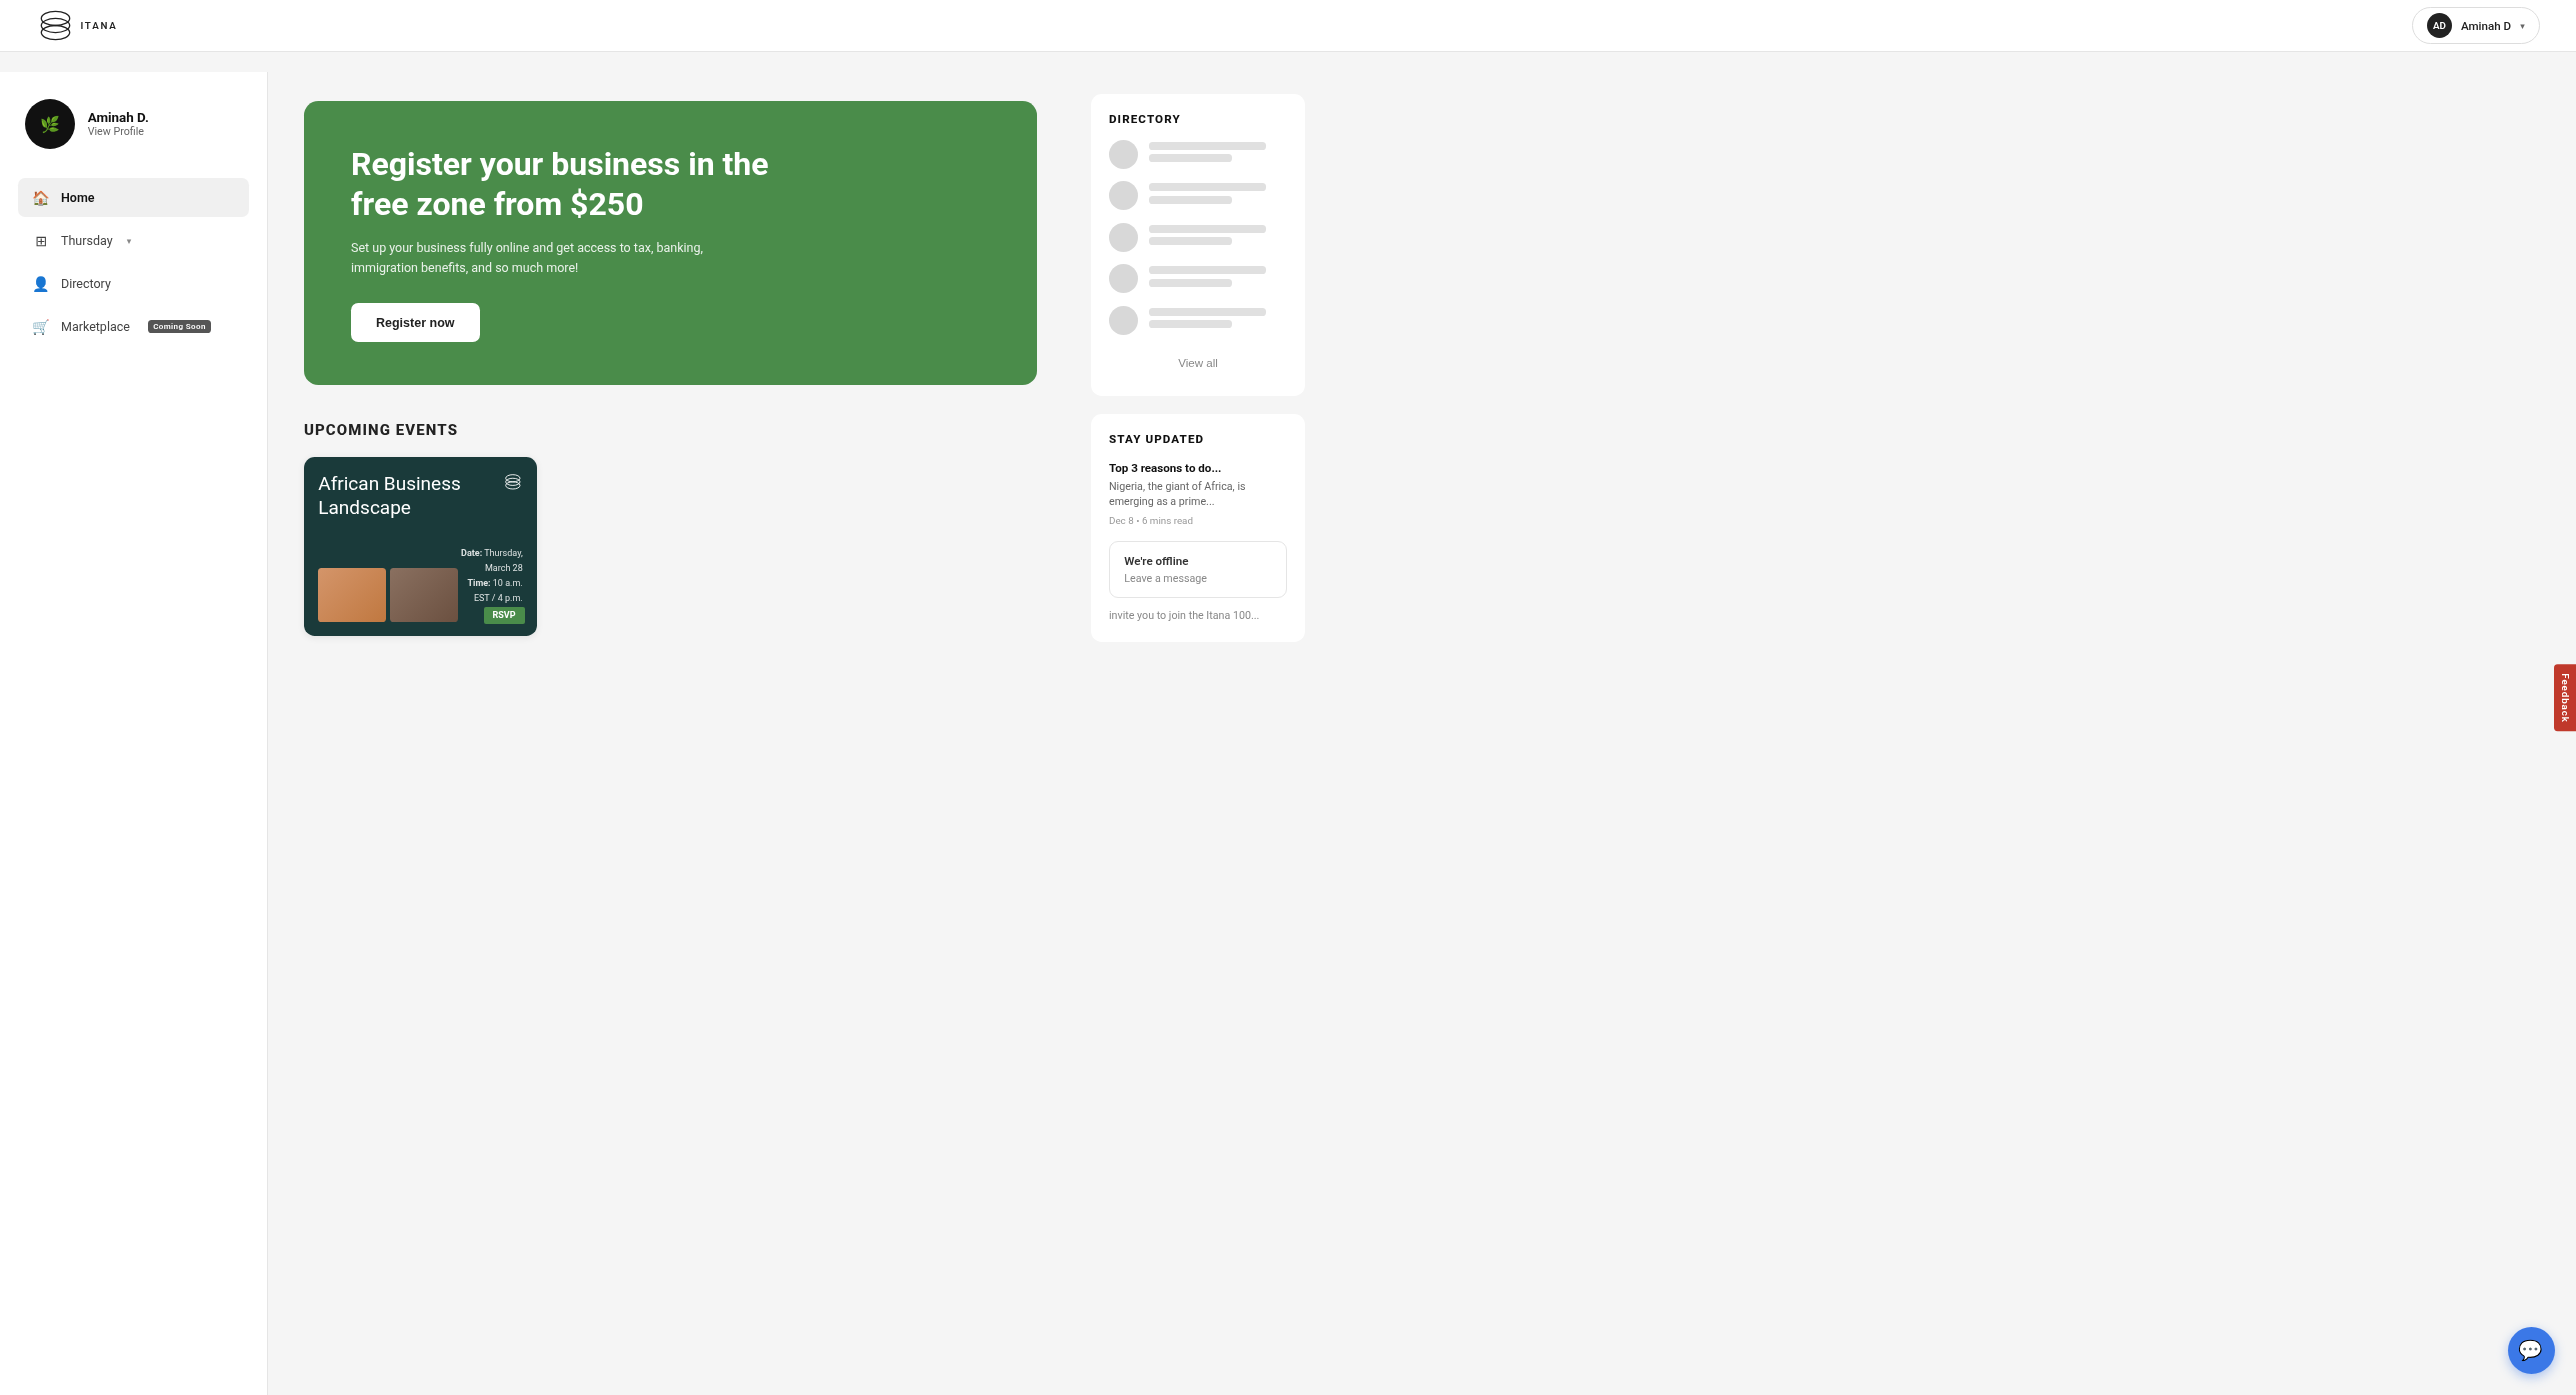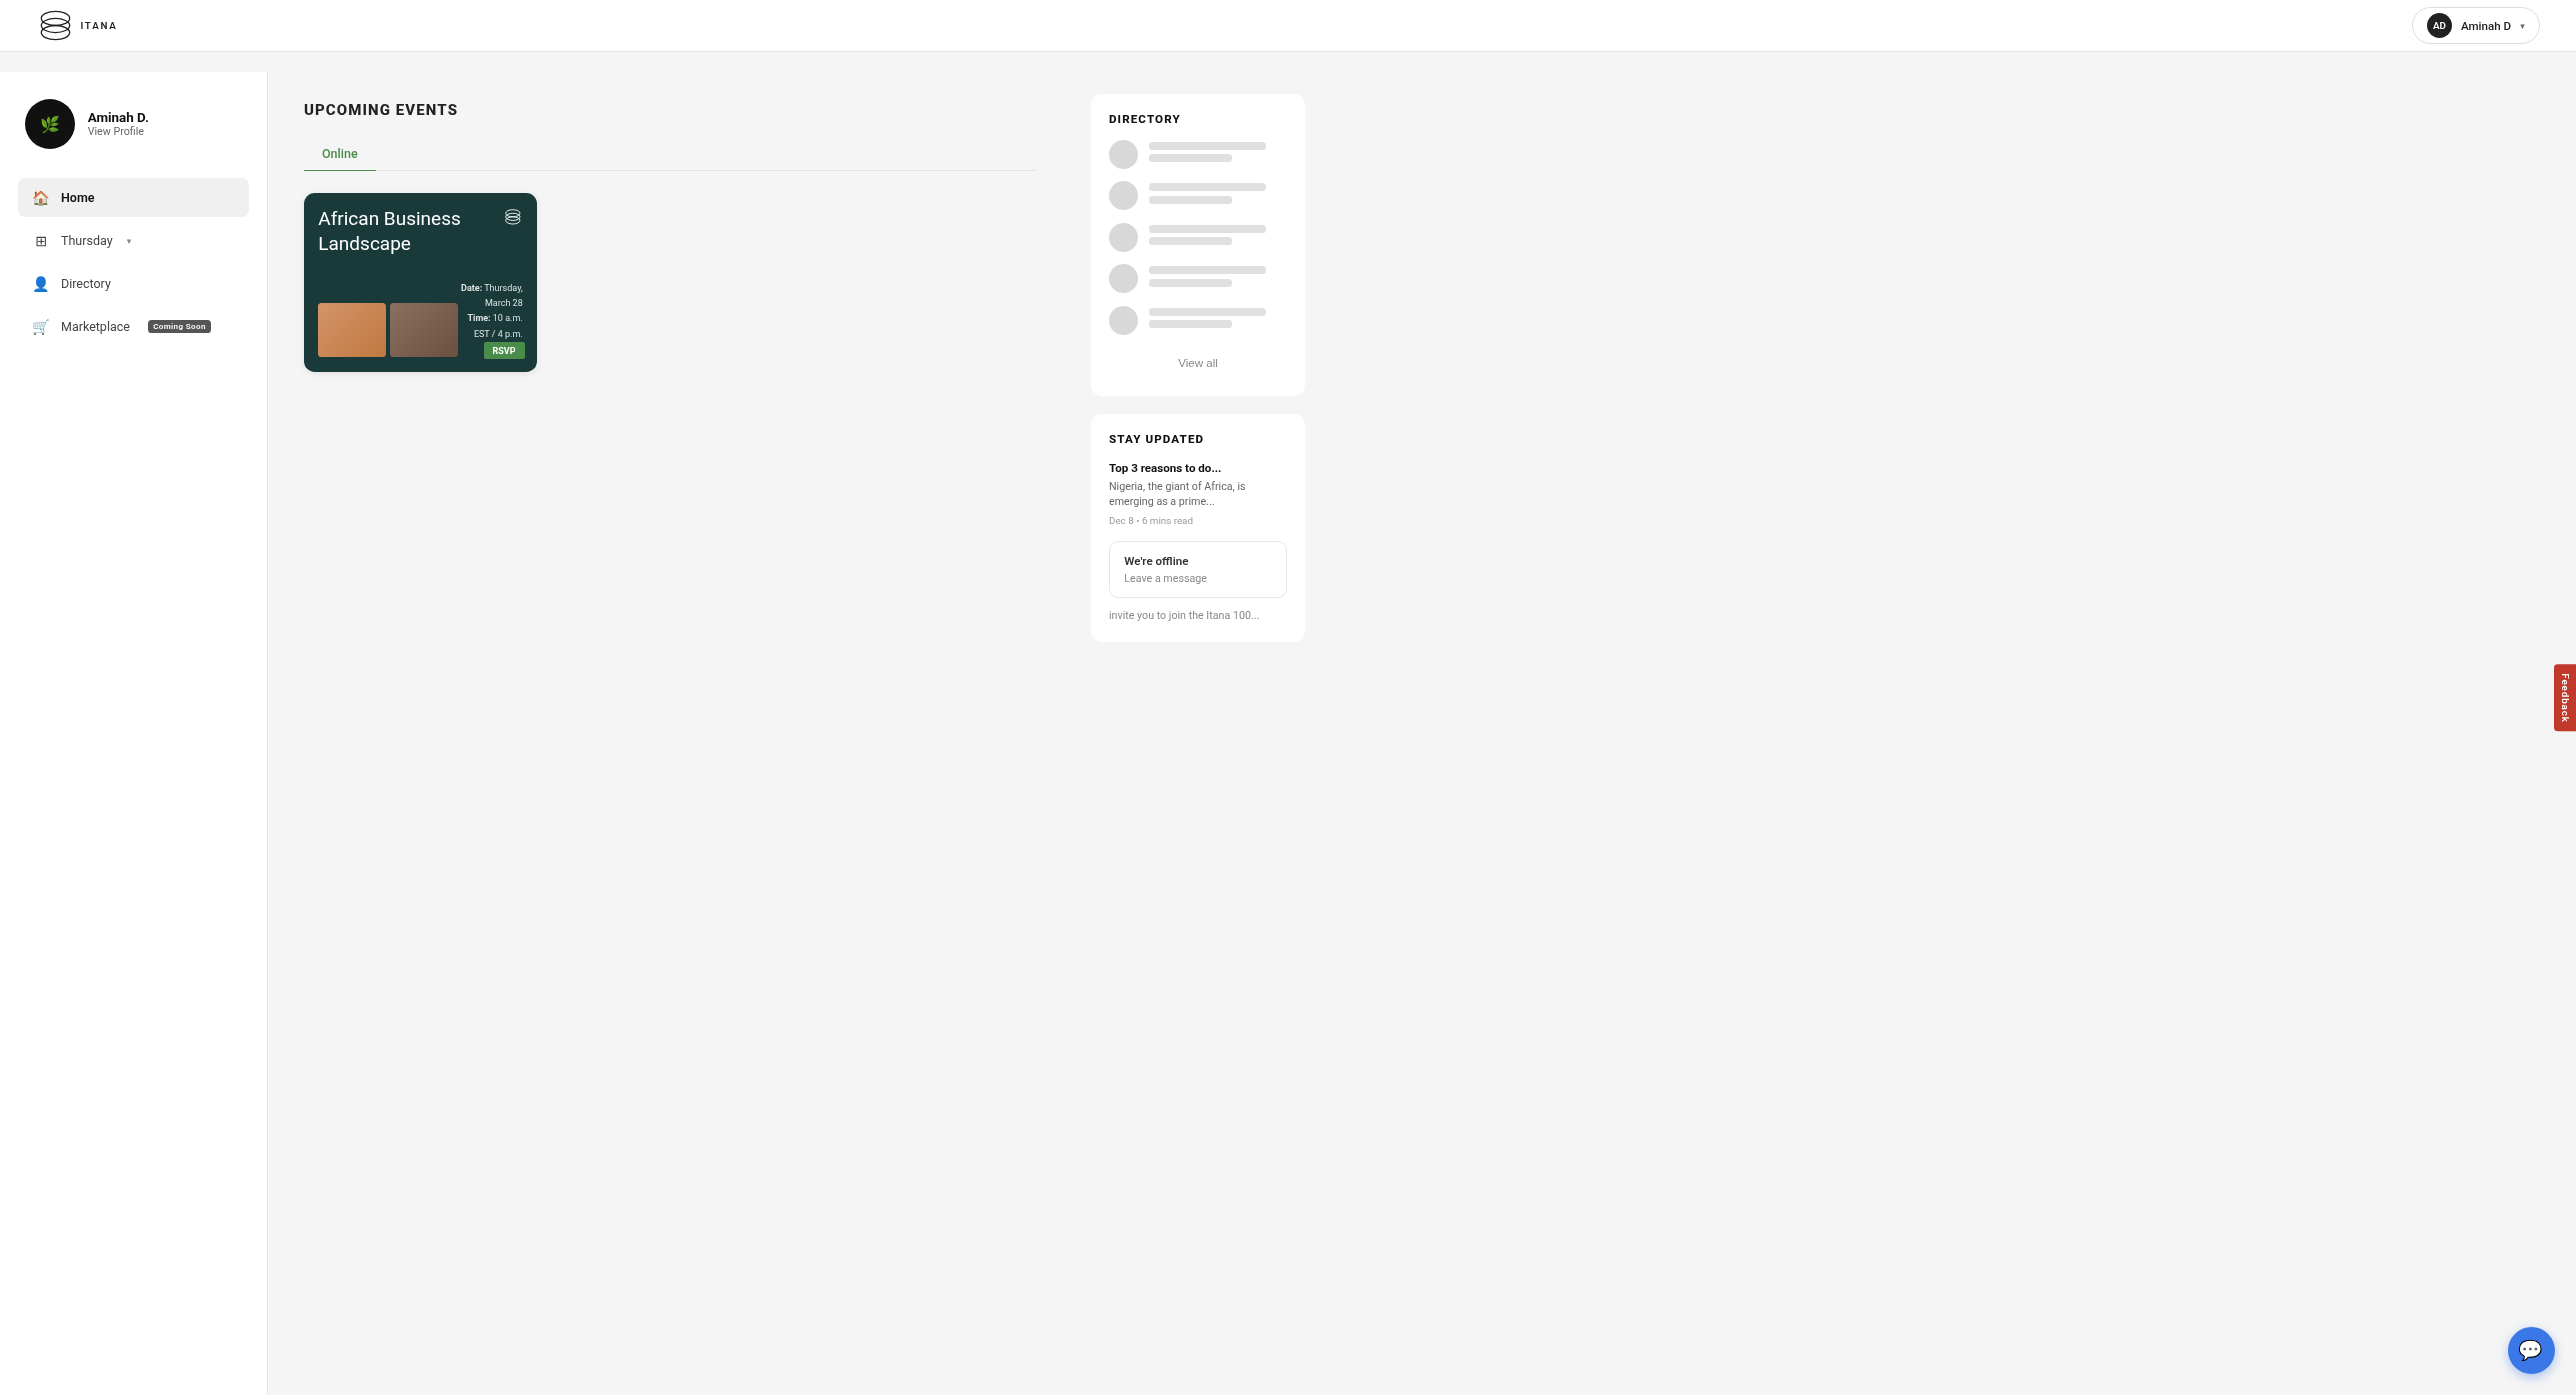--- a/index.html
+++ b/index.html
@@ -210,26 +210,28 @@
       <div class="nav-item">
         <span class="nav-icon">🛒</span>
         <span class="nav-label">Marketplace</span>
         <span class="coming-soon-badge">Coming Soon</span>
       </div>
     </nav>
   </aside>
 
   <main class="main-content">
 
+    <div class="hero-card">
+      <h1 class="hero-title">Register your business in the free zone from $250</h1>
+      <p class="hero-subtitle">Set up your business fully online and get access to tax, banking, immigration benefits, and so much more!</p>
+      <button class="register-btn">Register now</button>
+    </div>
 
     <div>
       <h2 class="section-title">UPCOMING EVENTS</h2>
-      <div class="tabs">
-        <div class="tab-item active">Online</div>
-      </div>
 
       <div class="event-card">
         <div class="event-image">
           <div class="event-img-header">
             <div class="event-title-text">African Business Landscape</div>
             <div class="event-img-logo">
               <svg viewBox="0 0 22 22" fill="none" xmlns="http://www.w3.org/2000/svg">
                 <ellipse cx="11" cy="15" rx="8" ry="4" stroke="white" stroke-width="1" fill="none"></ellipse>
                 <ellipse cx="11" cy="11" rx="8" ry="4" stroke="white" stroke-width="1" fill="none"></ellipse>
                 <ellipse cx="11" cy="7" rx="8" ry="4" stroke="white" stroke-width="1" fill="none"></ellipse>

